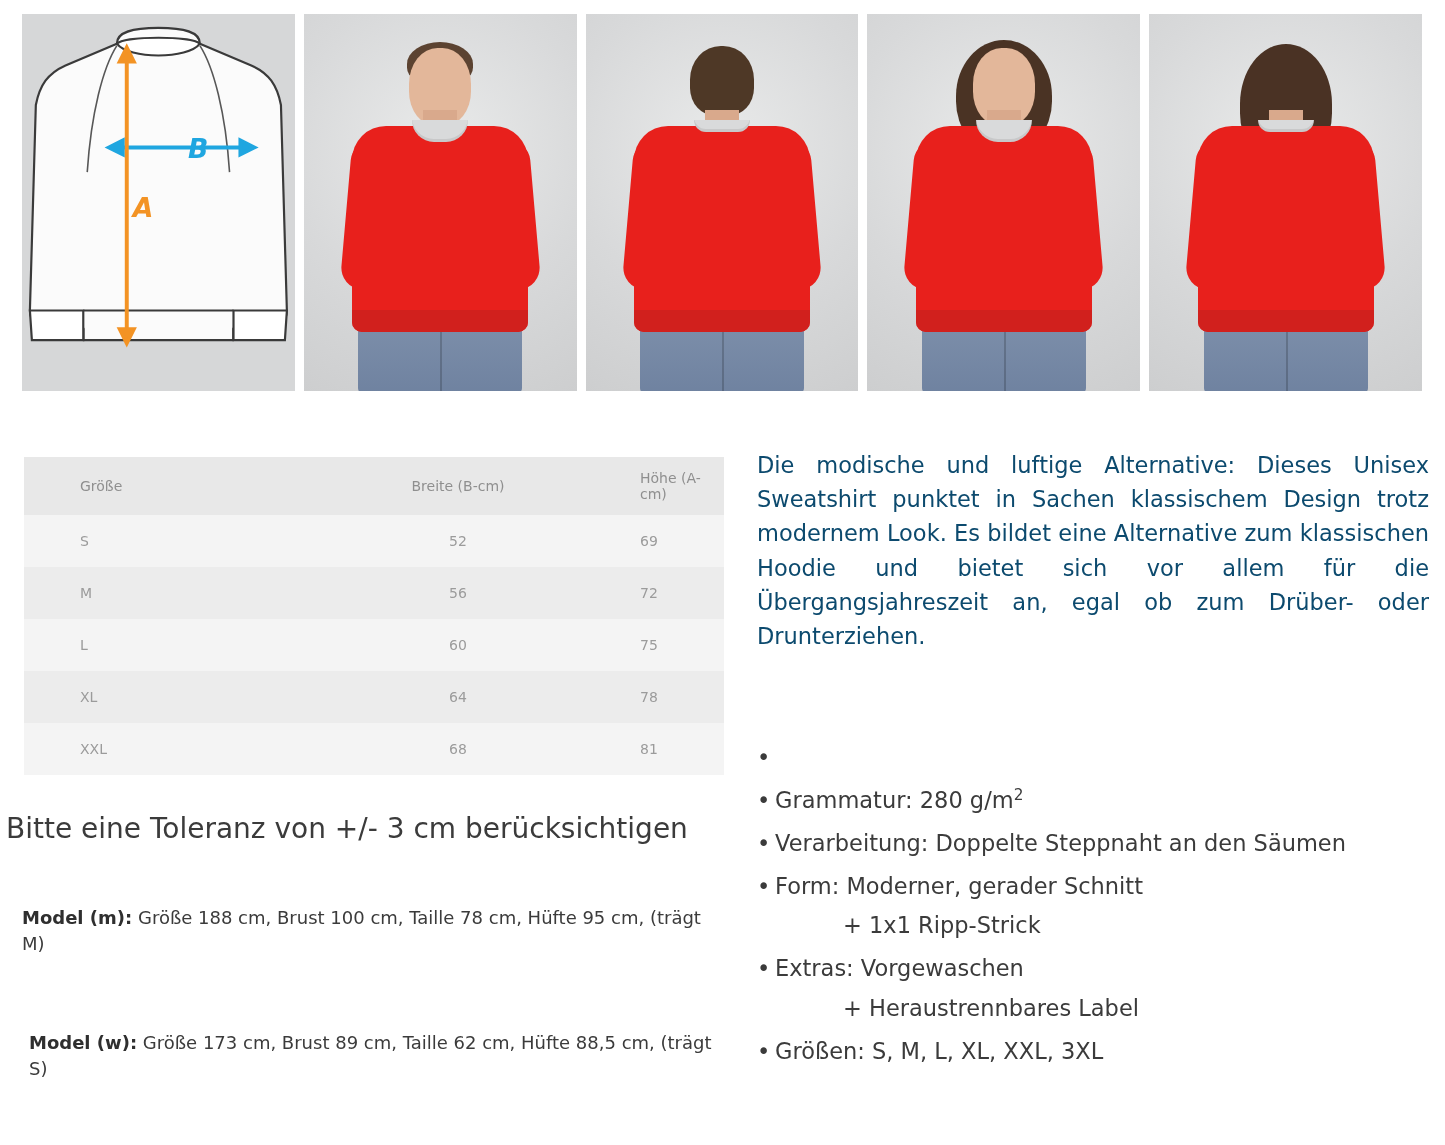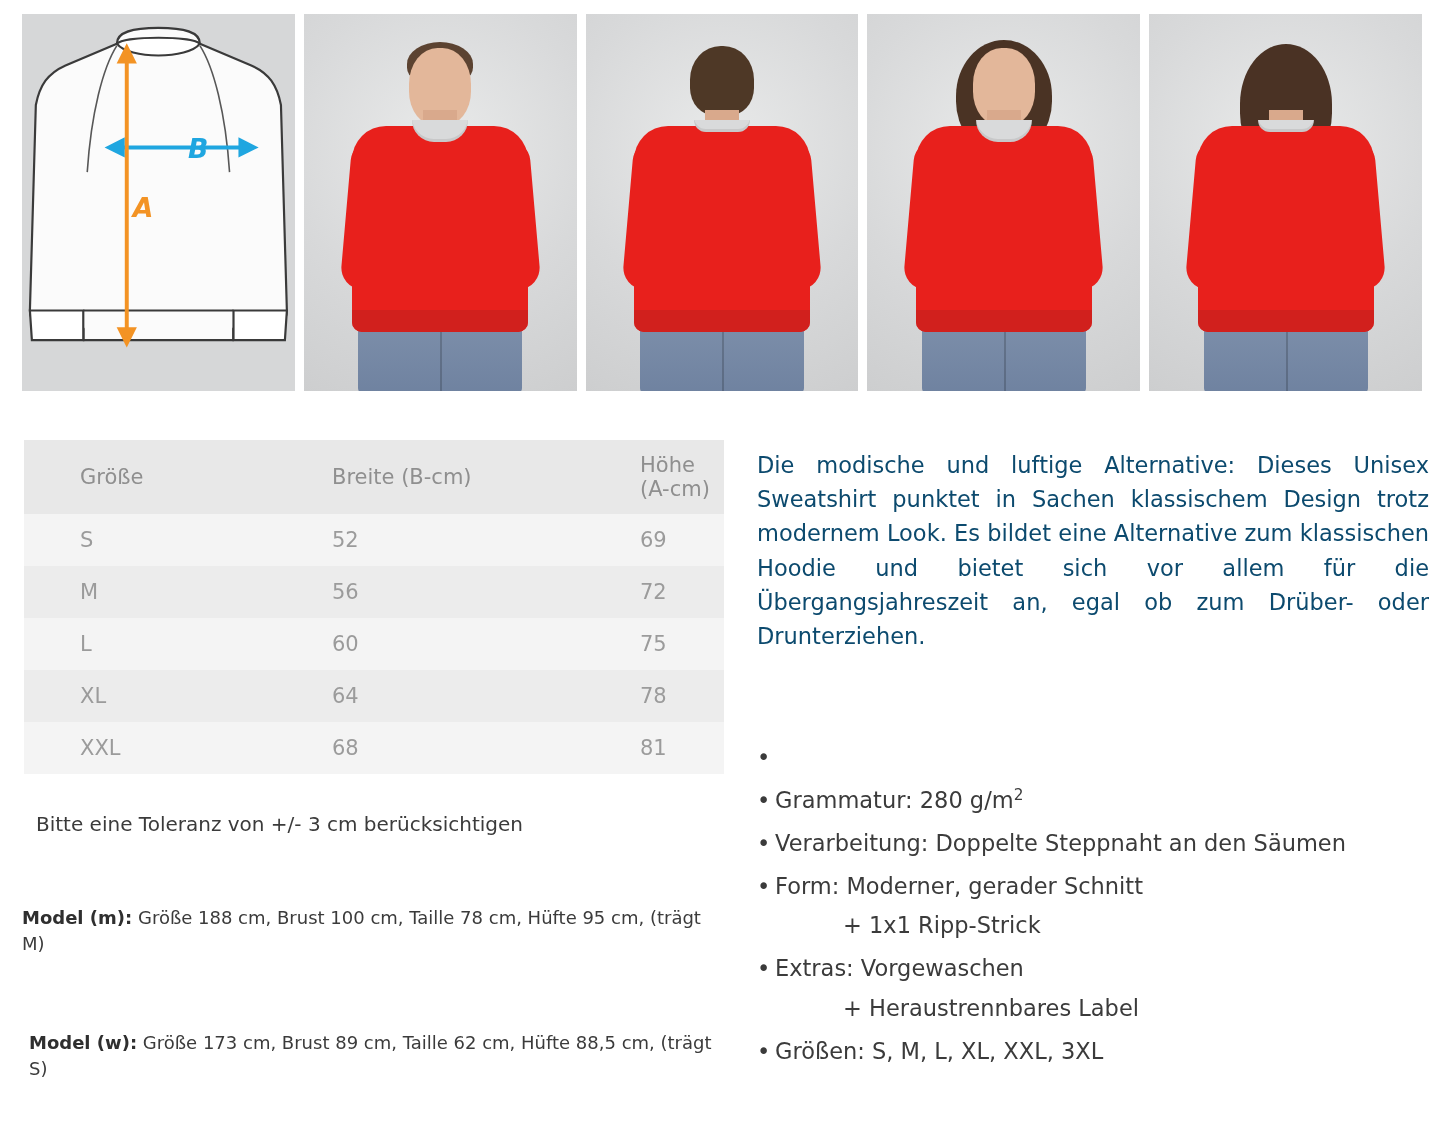--- a/index.html
+++ b/index.html
@@ -164,44 +164,44 @@
     top: 10px;
     width: 2px;
     height: 70px;
     background: rgba(0,0,0,0.18);
   }
 
   
   .size-table {
     position: absolute;
     left: 24px;
-    top: 440px;
+    top: 457px;
     width: 700px;
     border-collapse: collapse;
-    font-size: 21px;
+    font-size: 14px;
     color: #9b9b9b;
   }
   .size-table td, .size-table th {
     text-align: left;
     font-weight: normal;
     padding: 13px 0 13px 56px;
     height: 26px;
   }
   .size-table th { color: #8f8f8f; }
   .size-table td:nth-child(1), .size-table th:nth-child(1) { width: 196px; }
-  .size-table td:nth-child(2), .size-table th:nth-child(2) { width: 252px; }
+  .size-table td:nth-child(2), .size-table th:nth-child(2) { width: 252px; text-align: center; }
   .size-table tr.head-row { background: #e8e8e8; }
   .size-table tr.odd { background: #f4f4f4; }
   .size-table tr.even { background: #ececec; }
 
   .tolerance {
     position: absolute;
-    left: 36px;
+    left: 6px;
     top: 812px;
-    font-size: 20px;
+    font-size: 28px;
     color: #3b3b3b;
   }
   .model-block {
     position: absolute;
     left: 22px;
     font-size: 18px;
     color: #3b3b3b;
     line-height: 1.45;
     width: 700px;
   }

